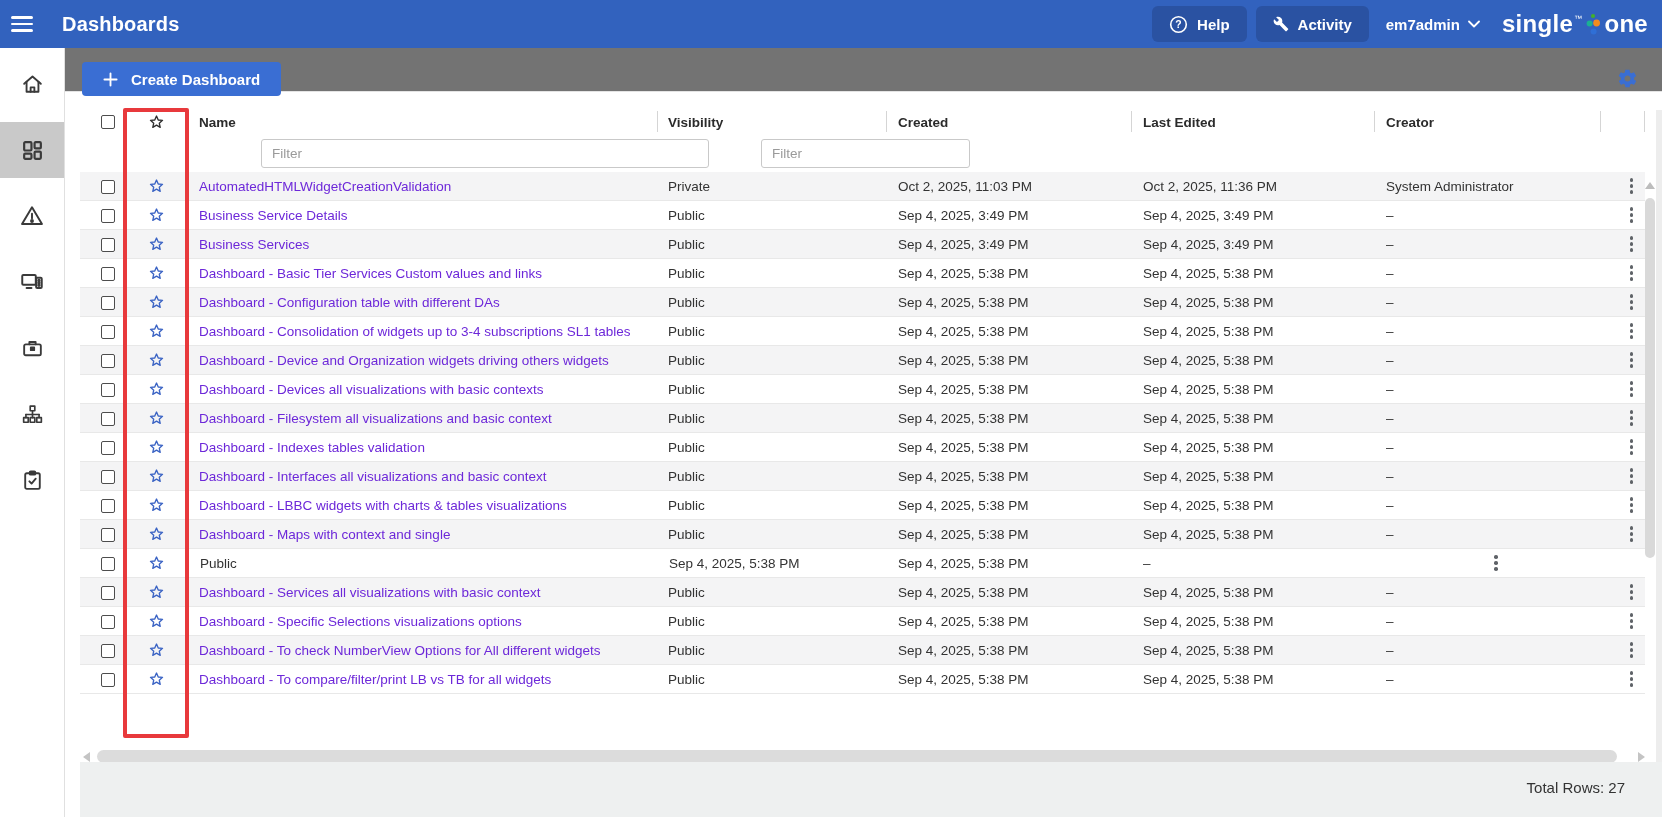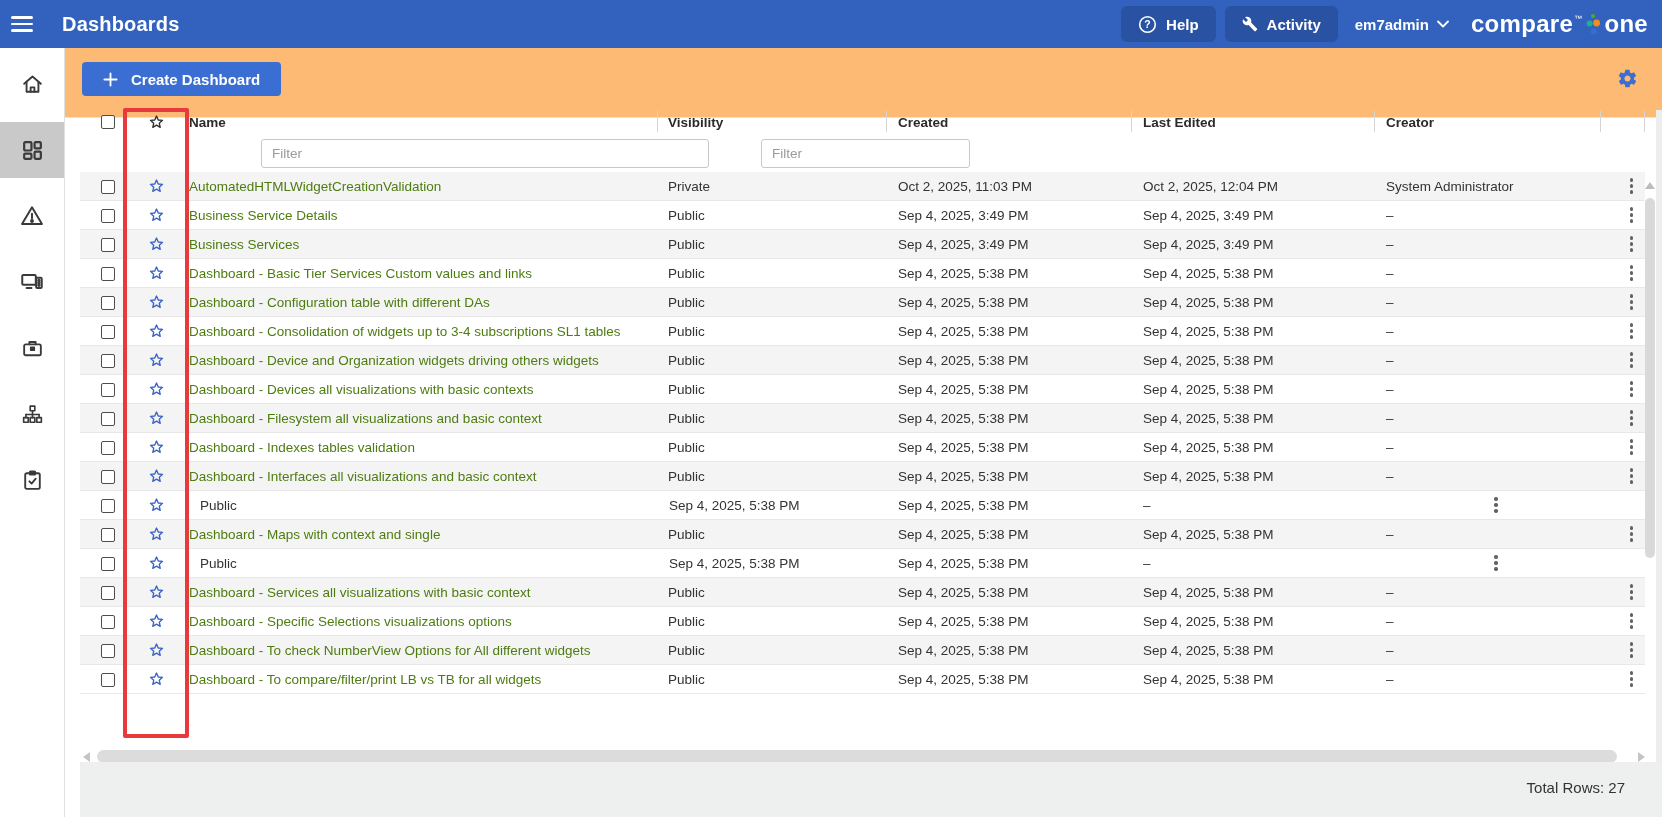--- a/index.html
+++ b/index.html
@@ -28,57 +28,57 @@
   .sidebar { position:absolute; left:0; top:48px; width:65px; height:769px; background:#fff;
              border-right:1px solid #e0e0e0; display:flex; flex-direction:column;
              align-items:stretch; padding-top:8px; z-index:10; }
   .side-item { width:64px; height:56px; margin-bottom:10px; background:none; border:none;
                display:flex; align-items:center; justify-content:center; cursor:pointer; }
   .side-item.active { background:#c9c9c9; }
   .side-item svg { stroke:#3a3a3a; fill:none; stroke-width:1.8; stroke-linecap:round; stroke-linejoin:round; }
 
   
   .content { position:absolute; left:65px; top:48px; width:1597px; height:769px; background:#fff; }
-  .toolbar { position:absolute; left:0; top:0; width:1597px; height:70px; background:#fdba74;
+  .toolbar { position:absolute; left:0; top:0; width:1597px; height:44px; background:#737373;
              border-bottom:1px solid #e4e4e4; }
   .create-btn { position:absolute; left:17px; top:14px; height:34px; padding:0 21px; border:none;
                 border-radius:4px; background:#3a6ed3; color:#fff; font-size:15px; font-weight:600;
                 display:flex; align-items:center; gap:13px; font-family:"Liberation Sans", sans-serif;
                 cursor:pointer; }
   .gear-btn { position:absolute; left:1550px; top:20px; width:24px; height:24px; background:none;
               border:none; cursor:pointer; }
 
   
   .table-wrap { position:absolute; left:15px; top:62px; width:1565px; }
   .grid { display:grid; grid-template-columns:43px 66px 468px 229px 245px 243px 226px 45px; }
   .header-row { height:24px; align-items:center; }
   .hcell { position:relative; font-size:13.5px; font-weight:700; color:#2b2b2b; height:24px;
            display:flex; align-items:center; cursor:pointer; }
   .hcell.sep::before { content:""; position:absolute; left:0; top:1px; width:1px; height:21px; background:#d5d5d5; }
   .hcell.endsep::after { content:""; position:absolute; right:0; top:1px; width:1px; height:21px; background:#d5d5d5; }
-  .pad-name { }
+  .pad-name { padding-left:10px; }
   .pad-vis  { padding-left:11px; }
   .pad-col  { padding-left:12px; }
   .filter-row { height:38px; align-items:center;gap:31px; }
   .filter-input { height:29px; width:100%; border:1px solid #c9c9c9; border-radius:3px;
                   padding:0 10px; font-size:13.5px; color:#333; background:#fff;
                   font-family:"Liberation Sans", sans-serif; outline:none; }
   .filter-input::placeholder { color:#9a9a9a; }
   .fi-name { margin-left:10px; width:448px; }
   .fi-vis  { margin-left:11px; width:209px; }
 
   .trow { height:29px; border-bottom:1px solid #e8e8e8; align-items:center; background:#fff; }
   .trow.odd { background:#f4f4f5; }
   .cell { font-size:13.5px; color:#333; white-space:nowrap; overflow:hidden; }
   .checkbox { display:inline-block; width:14px; height:14px; border:1.5px solid #4d4d4d;
               border-radius:2px; background:#fff; margin-left:21px; vertical-align:middle; cursor:pointer; }
   .star { display:block; margin-left:24px; cursor:pointer; }
   .star path { fill:none; stroke:#3a63c4; stroke-width:1.7; stroke-linejoin:round; }
   .star.header path { stroke:#2e2e2e; }
-  .name-link { color:#4d7c0f; text-decoration:none; cursor:pointer; }
+  .name-link { color:#6d28d9; text-decoration:none; cursor:pointer; }
   .kebab { display:flex; flex-direction:column; align-items:center; gap:2.5px; margin-left:18px; cursor:pointer; }
   .kebab i { width:3.5px; height:3.5px; border-radius:50%; background:#5f6368; }
 
   
   .annotation-box { position:absolute; left:58px; top:60px; width:66px; height:630px;
                     border:4px solid #e8393c; border-radius:2px; z-index:6; pointer-events:none; }
 
   
   .h-scroll { position:absolute; left:15px; top:702px; width:1565px; height:13px; }
   .h-thumb { position:absolute; left:17px; top:0; width:1520px; height:13px; border-radius:7px; background:#dcdcdc; cursor:pointer; }
@@ -121,21 +121,21 @@
         </svg>
         <span>Activity</span>
       </button>
       <div class="user-menu">
         <span>em7admin</span>
         <svg width="12" height="8" viewBox="0 0 12 8">
           <polyline points="1,1.5 6,6.5 11,1.5" fill="none" stroke="#fff" stroke-width="1.8" stroke-linecap="round" stroke-linejoin="round"></polyline>
         </svg>
       </div>
       <div class="logo">
-        <span>compare</span>
+        <span>single</span>
         <span class="tm">™</span>
         <svg width="17" height="27" viewBox="0 0 17 27">
           <circle cx="8" cy="5" r="2.1" fill="#43b02a"></circle>
           <circle cx="4.6" cy="12.5" r="3" fill="#1ab093"></circle>
           <circle cx="11.6" cy="12" r="3.4" fill="#f28c1e"></circle>
           <circle cx="8.6" cy="20.5" r="3" fill="#2f6fd6"></circle>
         </svg>
         <span>one</span>
       </div>
     </div>
@@ -254,21 +254,21 @@
       <div class="grid trow odd">
         <div class="cell"><span class="checkbox"></span></div>
         <div class="cell">
           <svg class="star" width="19" height="19" viewBox="0 0 24 24">
             <path d="M12 3.8l2.2 5 5.4.5-4.1 3.6 1.2 5.3L12 15.4l-4.7 2.8 1.2-5.3-4.1-3.6 5.4-.5z"></path>
           </svg>
         </div>
         <div class="cell pad-name"><a class="name-link">AutomatedHTMLWidgetCreationValidation</a></div>
         <div class="cell pad-vis">Private</div>
         <div class="cell pad-col">Oct 2, 2025, 11:03 PM</div>
-        <div class="cell pad-col">Oct 2, 2025, 12:04 PM</div>
+        <div class="cell pad-col">Oct 2, 2025, 11:36 PM</div>
         <div class="cell pad-col">System Administrator</div>
         <div class="cell">
           <span class="kebab">
                 <i></i>
                 <i></i>
                 <i></i>
               </span>
         </div>
       </div>
 
@@ -482,20 +482,21 @@
         </div>
       </div>
 
       <div class="grid trow">
         <div class="cell"><span class="checkbox"></span></div>
         <div class="cell">
           <svg class="star" width="19" height="19" viewBox="0 0 24 24">
             <path d="M12 3.8l2.2 5 5.4.5-4.1 3.6 1.2 5.3L12 15.4l-4.7 2.8 1.2-5.3-4.1-3.6 5.4-.5z"></path>
           </svg>
         </div>
+        <div class="cell pad-name"><a class="name-link">Dashboard - LBBC widgets with charts &amp; tables visualizations</a></div>
         <div class="cell pad-vis">Public</div>
         <div class="cell pad-col">Sep 4, 2025, 5:38 PM</div>
         <div class="cell pad-col">Sep 4, 2025, 5:38 PM</div>
         <div class="cell pad-col">–</div>
         <div class="cell">
           <span class="kebab">
                 <i></i>
                 <i></i>
                 <i></i>
               </span>

